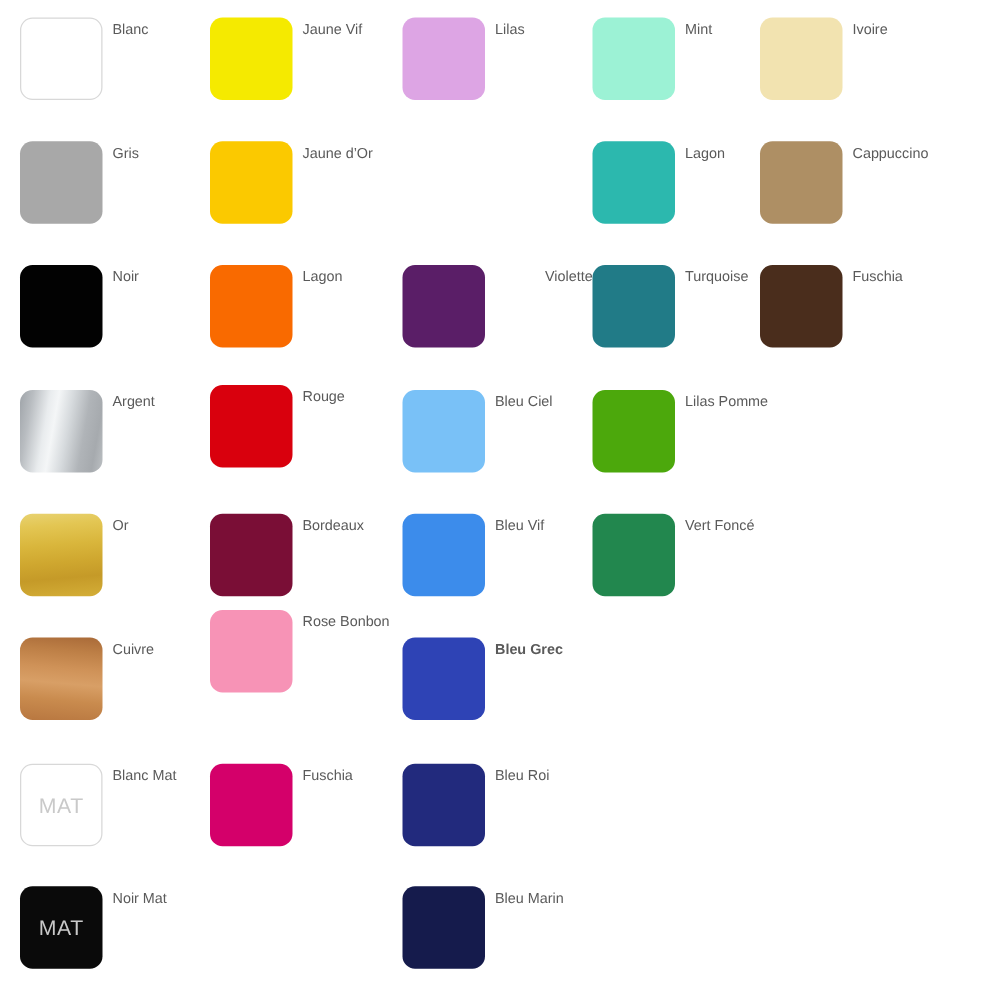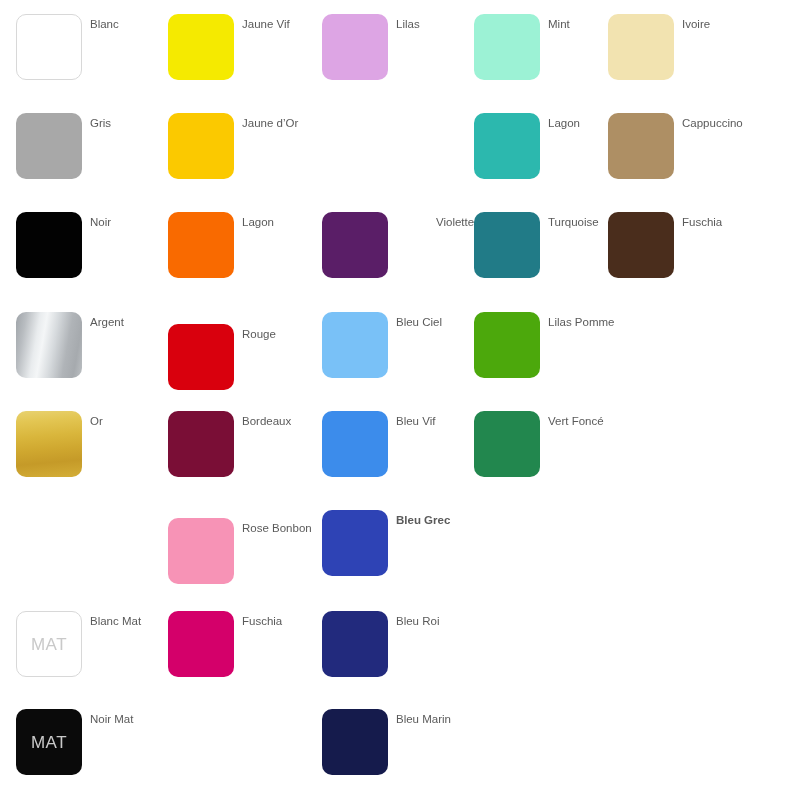--- a/index.html
+++ b/index.html
@@ -118,21 +118,21 @@
       <span class="swatch-label" style="color: rgb(90, 90, 90);">Turquoise</span>
     </div>
     <div class="swatch-cell" style="left: 608px; top: 212px; width: 156px; height: 66px;">
       <div class="swatch-chip" style="width: 66px; height: 66px; border-radius: 10px; background: rgb(74, 45, 28);"></div>
       <span class="swatch-label" style="color: rgb(90, 90, 90);">Fuschia</span>
     </div>
     <div class="swatch-cell" style="left: 16px; top: 312px; width: 156px; height: 66px;">
       <div class="swatch-chip" style="width: 66px; height: 66px; border-radius: 10px; background: linear-gradient(100deg, rgb(158, 163, 168) 0%, rgb(185, 189, 193) 14%, rgb(233, 236, 238) 32%, rgb(244, 246, 247) 41%, rgb(214, 218, 221) 56%, rgb(176, 180, 184) 74%, rgb(166, 170, 174) 88%, rgb(188, 192, 195) 100%);"></div>
       <span class="swatch-label" style="color: rgb(90, 90, 90);">Argent</span>
     </div>
-    <div class="swatch-cell" style="left: 168px; top: 324px; width: 156px; height: 66px;">
+    <div class="swatch-cell" style="left: 168px; top: 308px; width: 156px; height: 66px;">
       <div class="swatch-chip" style="width: 66px; height: 66px; border-radius: 10px; background: rgb(217, 0, 13);"></div>
       <span class="swatch-label" style="color: rgb(90, 90, 90);">Rouge</span>
     </div>
     <div class="swatch-cell" style="left: 322px; top: 312px; width: 156px; height: 66px;">
       <div class="swatch-chip" style="width: 66px; height: 66px; border-radius: 10px; background: rgb(121, 193, 247);"></div>
       <span class="swatch-label" style="color: rgb(90, 90, 90);">Bleu Ciel</span>
     </div>
     <div class="swatch-cell" style="left: 474px; top: 312px; width: 156px; height: 66px;">
       <div class="swatch-chip" style="width: 66px; height: 66px; border-radius: 10px; background: rgb(76, 168, 12);"></div>
       <span class="swatch-label" style="color: rgb(90, 90, 90);">Lilas Pomme</span>
@@ -146,21 +146,25 @@
       <span class="swatch-label" style="color: rgb(90, 90, 90);">Bordeaux</span>
     </div>
     <div class="swatch-cell" style="left: 322px; top: 411px; width: 156px; height: 66px;">
       <div class="swatch-chip" style="width: 66px; height: 66px; border-radius: 10px; background: rgb(60, 140, 235);"></div>
       <span class="swatch-label" style="color: rgb(90, 90, 90);">Bleu Vif</span>
     </div>
     <div class="swatch-cell" style="left: 474px; top: 411px; width: 156px; height: 66px;">
       <div class="swatch-chip" style="width: 66px; height: 66px; border-radius: 10px; background: rgb(34, 135, 78);"></div>
       <span class="swatch-label" style="color: rgb(90, 90, 90);">Vert Foncé</span>
     </div>
-    <div class="swatch-cell" style="left: 168px; top: 518px; width: 156px; height: 66px; padding-left: 44px;">
+    <div class="swatch-cell" style="left: 16px; top: 510px; width: 156px; height: 66px;">
+      <div class="swatch-chip" style="width: 66px; height: 66px; border-radius: 10px; background: linear-gradient(185deg, rgb(169, 106, 56) 0%, rgb(189, 127, 70) 18%, rgb(207, 146, 88) 38%, rgb(216, 159, 102) 55%, rgb(201, 139, 78) 74%, rgb(184, 119, 64) 100%);"></div>
+      <span class="swatch-label" style="color: rgb(90, 90, 90);">Cuivre</span>
+    </div>
+    <div class="swatch-cell" style="left: 168px; top: 488px; width: 156px; height: 66px; padding-left: 44px;">
       <div class="swatch-chip" style="width: 66px; height: 66px; border-radius: 10px; background: rgb(247, 147, 182);"></div>
       <span class="swatch-label" style="color: rgb(90, 90, 90);">Rose Bonbon</span>
     </div>
     <div class="swatch-cell" style="left: 322px; top: 510px; width: 156px; height: 66px;">
       <div class="swatch-chip" style="width: 66px; height: 66px; border-radius: 10px; background: rgb(46, 67, 181);"></div>
       <span class="swatch-label" style="color: rgb(90, 90, 90); font-weight: bold;">Bleu Grec</span>
     </div>
     <div class="swatch-cell" style="left: 16px; top: 611px; width: 156px; height: 66px;">
       <div class="swatch-chip outlined" style="width: 66px; height: 66px; border-radius: 10px; background: rgb(255, 255, 255);">
         <span class="mat-text" style="color: rgb(201, 201, 201);">MAT</span>

